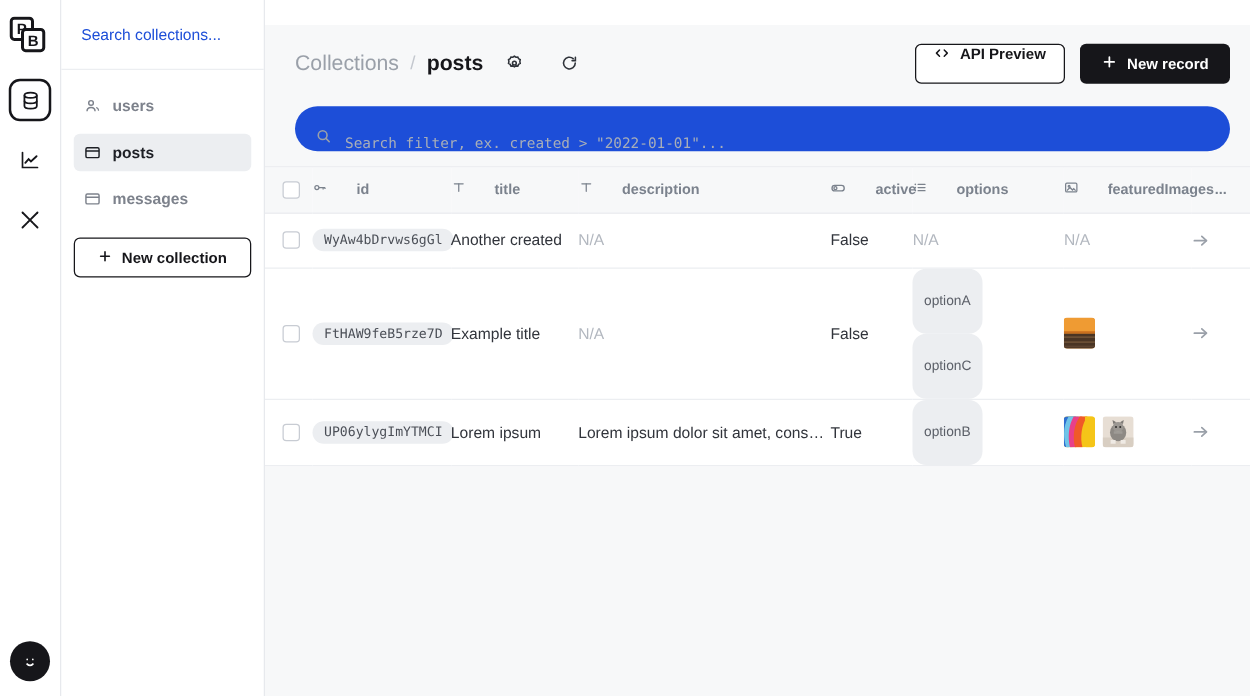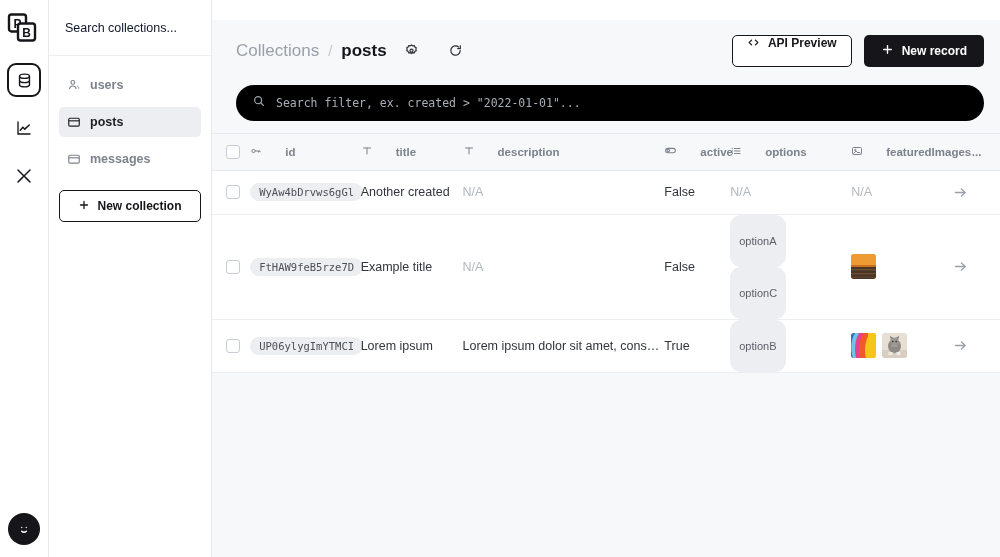--- a/index.html
+++ b/index.html
@@ -33,21 +33,21 @@
 
   
   .sidebar {
     width: 163px; flex: 0 0 163px; height: 557px;
     background: #ffffff; border-right: 1px solid #e7e9ed;
     display: flex; flex-direction: column;
   }
   .search-collections {
     height: 56px; display: flex; align-items: center;
     padding: 0 16px; border-bottom: 1px solid #eceef1;
-    font-size: 12.5px; color: #0f172a;
+    font-size: 12.5px; color: #1d4ed8;
   }
   .sidebar-list { padding: 14px 10px 0 10px; }
   .side-item {
     display: flex; align-items: center; gap: 9px;
     height: 30px; padding: 0 8px; margin-bottom: 7px;
     border-radius: 5px; font-size: 12.5px; color: #7d828c; font-weight: bold;
   }
   .side-item.active { background: #eceef1; color: #1d1f25; font-weight: 600; }
   .side-icon { width: 14px; height: 14px; display: block; flex: 0 0 14px; }
   .new-collection {
@@ -77,22 +77,22 @@
   }
   .btn-dark {
     height: 32px; padding: 0 17px; border-radius: 5px; background: #16161a;
     display: flex; align-items: center; gap: 8px;
     font-size: 12px; font-weight: 700; color: #fff;
   }
 
   
   .filter-wrap { padding: 4px 16px 12px 24px; }
   .filter-box {
-    height: 36px; background: #000000; border-radius: 18px;
-    display: flex; align-items: center; gap: 10px; padding: 0 16px;
+    height: 36px; background: #1d4ed8; border-radius: 18px;
+    display: flex; align-items: flex-end; gap: 10px; padding: 0 16px;
   }
   .filter-ph {
     font-family: "DejaVu Sans Mono", monospace; font-size: 11.5px; color: #a8aeb8;
   }
 
   
   .table-wrap { background: #fff; border-top: 1px solid #e7e9ed; }
   table { width: 100%; border-collapse: collapse; table-layout: fixed; }
   thead th {
     height: 36px; text-align: left; font-size: 11.5px; font-weight: 700;

